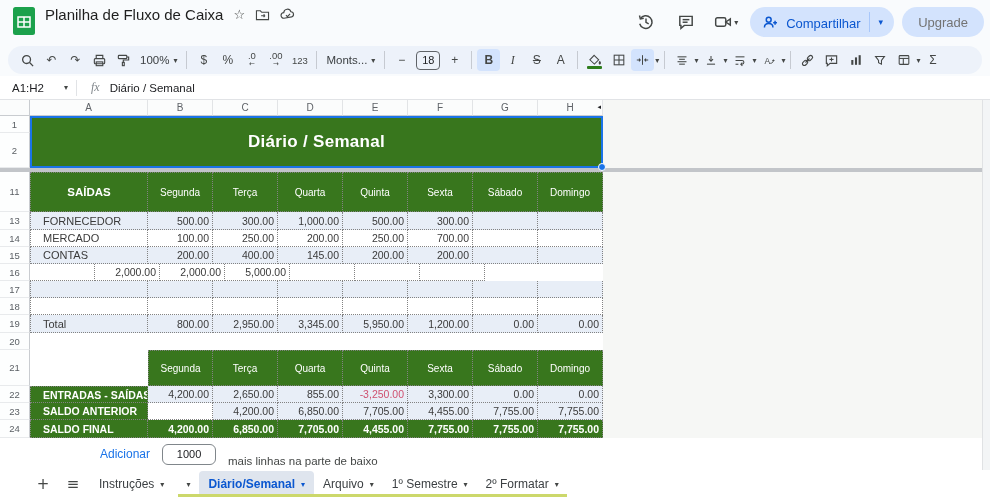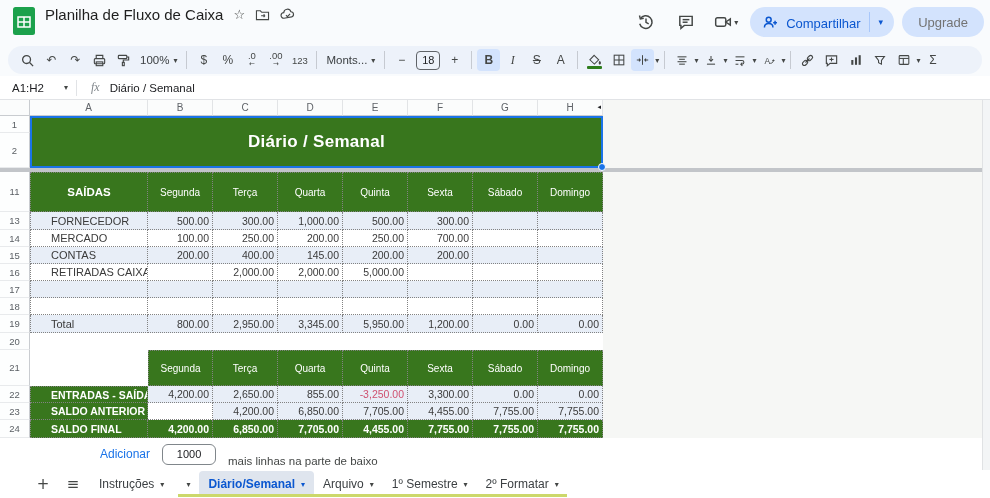--- a/index.html
+++ b/index.html
@@ -77,21 +77,21 @@
   .banner-wrap { position:absolute; left:30px; top:16px; width:573px; height:52px; background:#38761d;
     border:2px solid #1a73e8; display:flex; align-items:center; justify-content:center; cursor:cell; }
   .banner-text { color:#fff; font-weight:bold; font-size:17px; letter-spacing:.3px; }
   .handle { position:absolute; right:-5px; bottom:-5px; width:8px; height:8px; border-radius:50%;
     background:#1a73e8; border:1px solid #fff; z-index:5; }
 
   .rows { position:absolute; left:30px; top:72px; background:#fff; width:573px; }
   .trow { display:flex; }
   .cell { width:65px; background:#fff; font-size:10.5px; color:#3a3a3a; display:flex; align-items:center;
     justify-content:flex-end; padding-right:3px; overflow:hidden; white-space:nowrap; cursor:cell; }
-  .ca { width:118px; justify-content:flex-start; padding:0 0 0 20px; font-size:11px; }
+  .ca { width:118px; justify-content:flex-start; padding:0 0 0 12px; font-size:11px; }
   .bd { border-right:1px dotted #828282; border-bottom:1px dotted #828282; }
   .bl { border-left:1px dotted #828282; }
   .bt { border-top:1px dotted #828282; }
   .ghead { background:#38761d; color:#fff; font-size:10px; justify-content:center; padding:0; }
   .hlab { background:#38761d; color:#fff; font-weight:bold; font-size:11.5px; justify-content:center; padding:0; }
   .glab { background:#38761d !important; color:#fff; font-weight:bold; font-size:10.5px; }
   .band .cell { background:#e8eef7; }
   .white { background:#fff !important; }
   .neg { color:#cf5070; }
   .final .cell { background:#38761d; color:#fff; font-weight:bold; }
@@ -438,21 +438,20 @@
         <div class="cell bd">200.00</div>
         <div class="cell bd">400.00</div>
         <div class="cell bd">145.00</div>
         <div class="cell bd">200.00</div>
         <div class="cell bd">200.00</div>
         <div class="cell bd"></div>
         <div class="cell bd"></div>
       </div>
 
       <div class="trow" style="height:17px">
-        <div class="cell ca bd bl">RETIRADAS CAIXA</div>
         <div class="cell bd"></div>
         <div class="cell bd">2,000.00</div>
         <div class="cell bd">2,000.00</div>
         <div class="cell bd">5,000.00</div>
         <div class="cell bd"></div>
         <div class="cell bd"></div>
         <div class="cell bd"></div>
       </div>
 
       <div class="trow band" style="height:17px">

